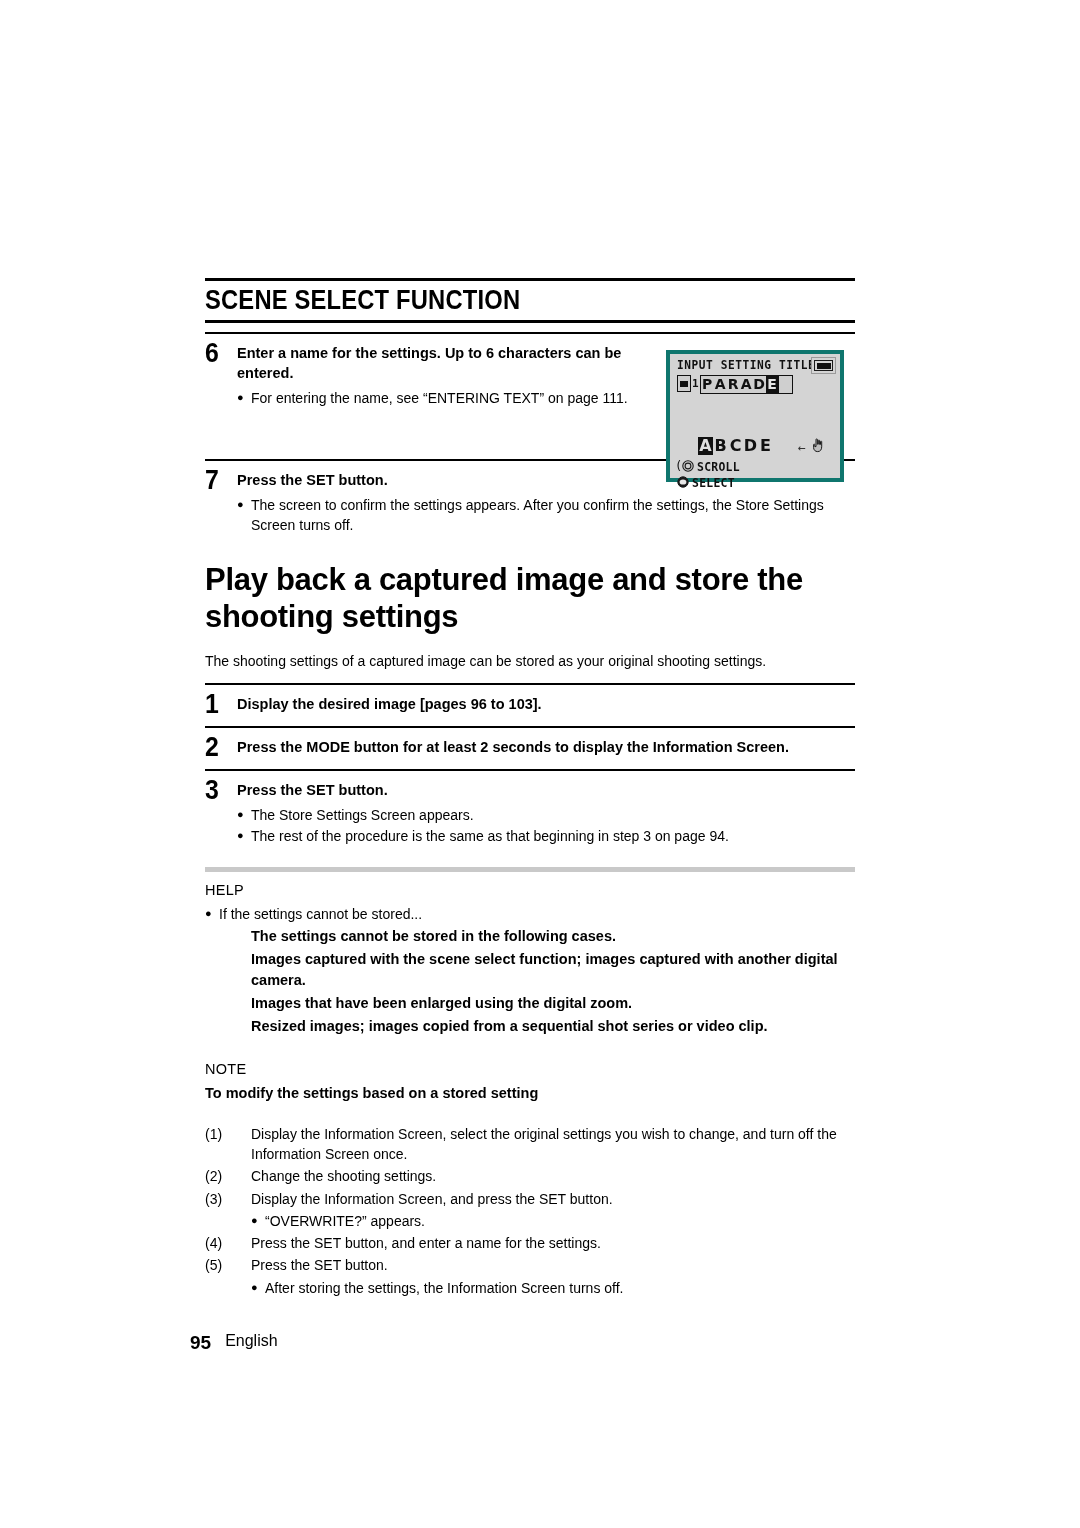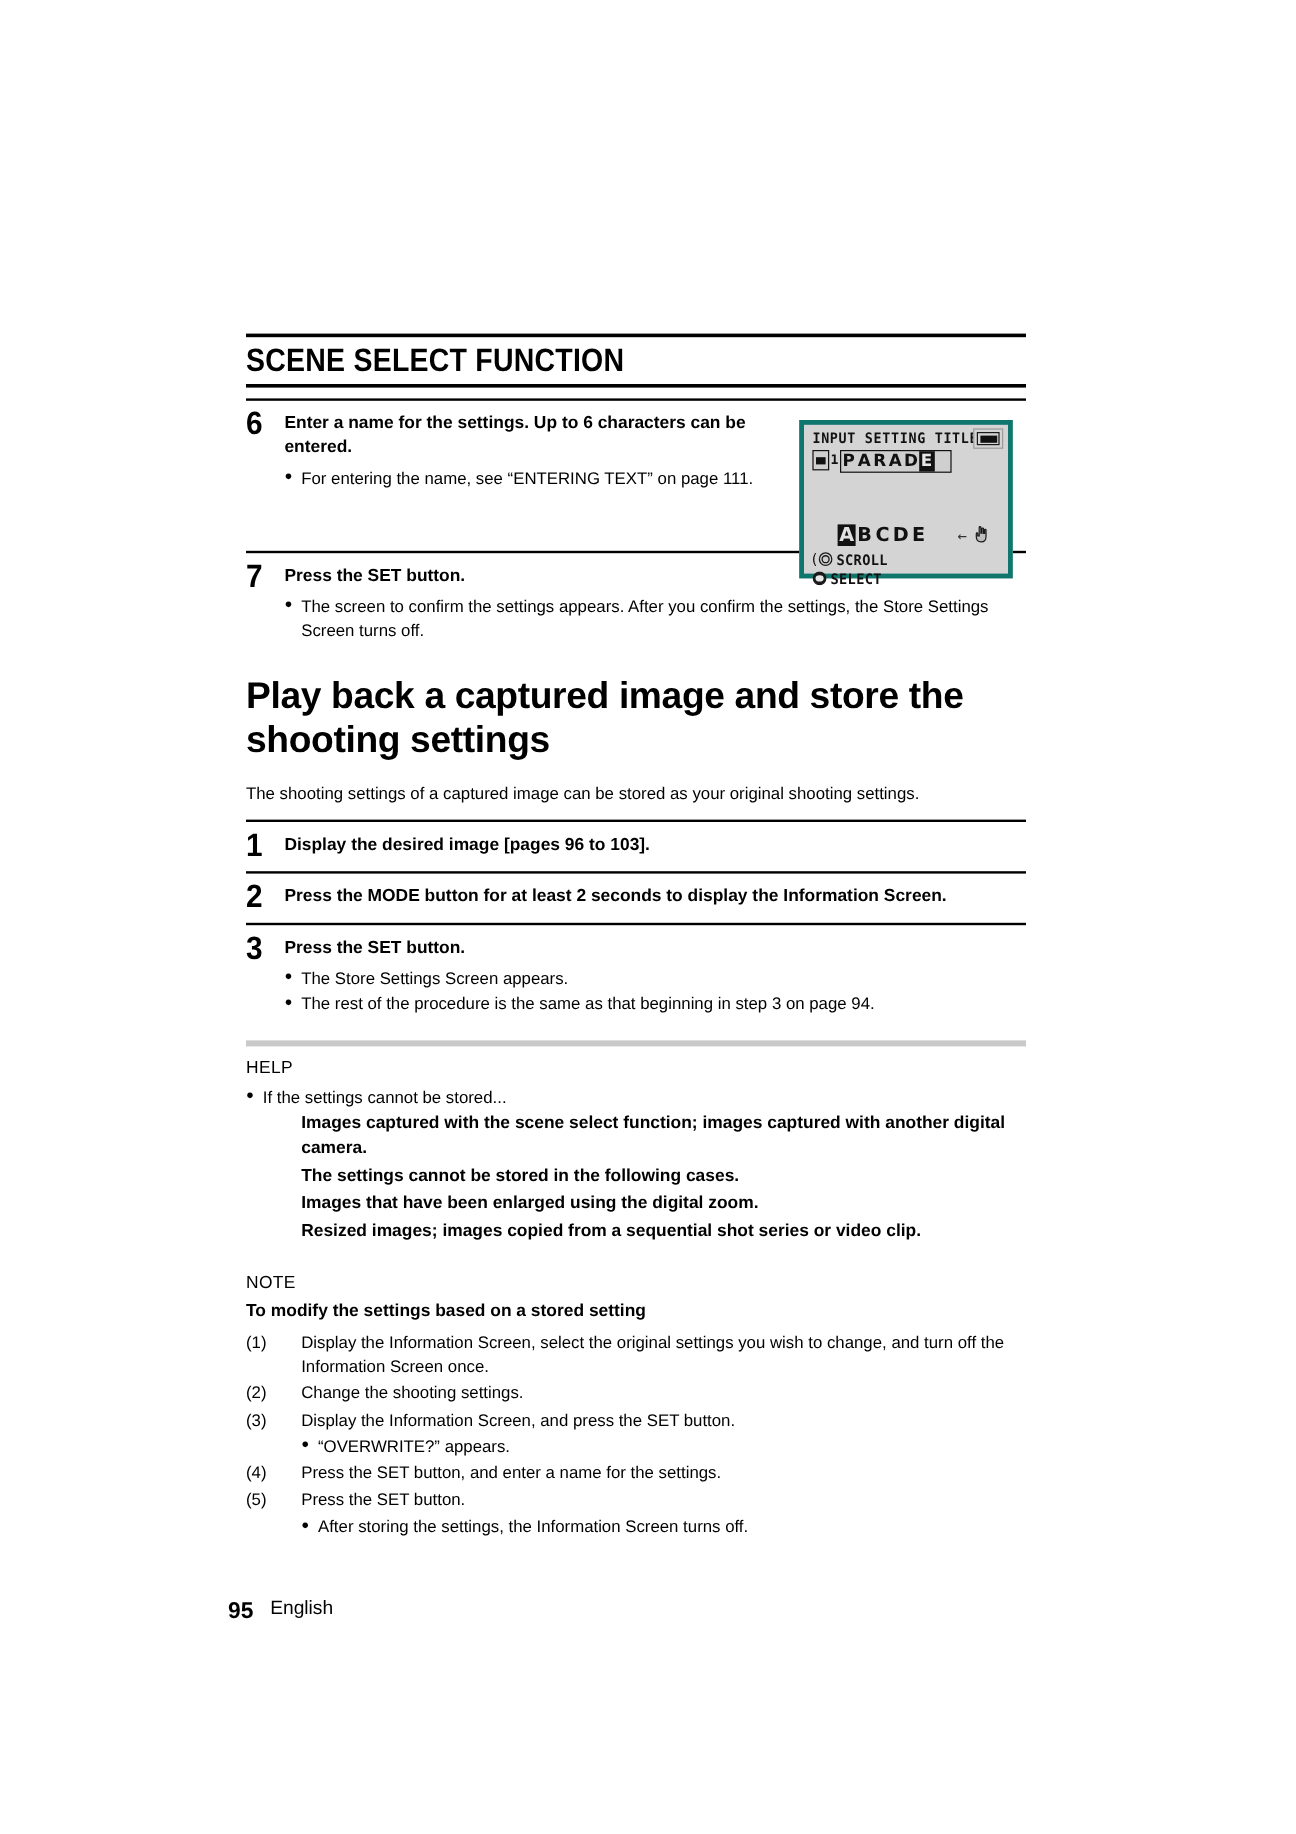--- a/index.html
+++ b/index.html
@@ -132,21 +132,21 @@
     font-size: 14.5px;
     font-weight: bold;
     line-height: 1.45;
     margin-left: 46px;
     margin-bottom: 2px;
   }
   .note-sub {
     font-size: 14.5px;
     font-weight: bold;
     line-height: 1.45;
-    margin-bottom: 4px;
+    margin-bottom: 20px;
   }
   .numlist { margin-top: 0; }
   .numrow {
     display: flex;
     font-size: 14px;
     line-height: 1.45;
     margin-bottom: 2px;
   }
   .numrow .nm {
     flex: 0 0 46px;
@@ -446,22 +446,22 @@
     <div style="height:20px"></div>
     <hr class="rule-gray">
     <div style="height:10px"></div>
 
     <div>
       <div class="block-label">HELP</div>
       <div class="bullet">
         <span class="dot">●</span>
         <span class="btxt">If the settings cannot be stored...</span>
       </div>
+      <div class="help-sub">The settings cannot be stored in the following cases.</div>
       <div class="help-sub">Images captured with the scene select function; images captured with another digital camera.</div>
-      <div class="help-sub">The settings cannot be stored in the following cases.</div>
       <div class="help-sub">Images that have been enlarged using the digital zoom.</div>
       <div class="help-sub">Resized images; images copied from a sequential shot series or video clip.</div>
     </div>
 
     <div style="height:22px"></div>
 
     <div>
       <div class="block-label">NOTE</div>
       <div class="note-sub">To modify the settings based on a stored setting</div>
       <div class="numlist">

